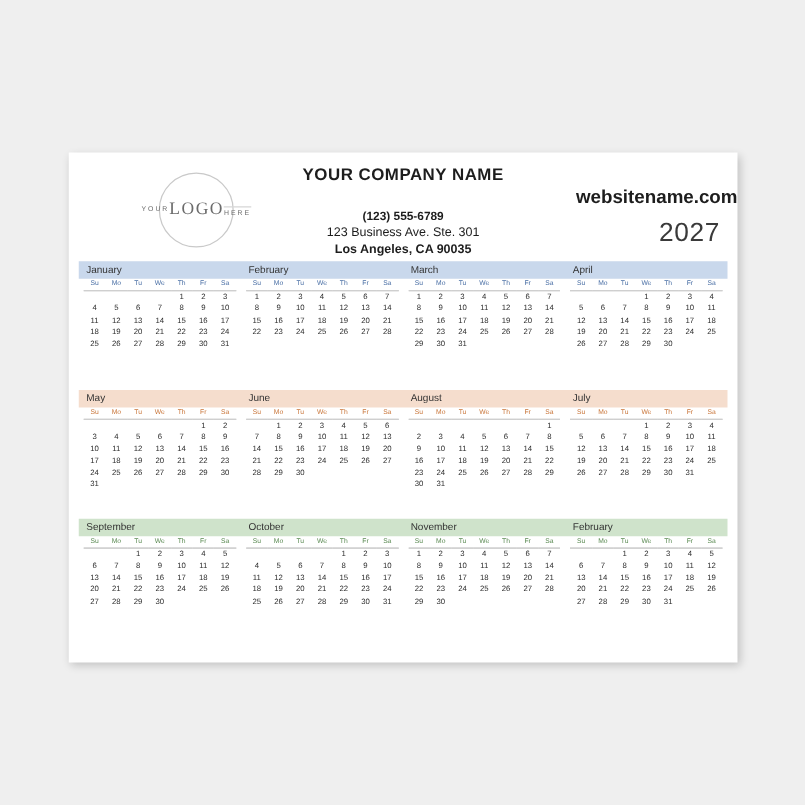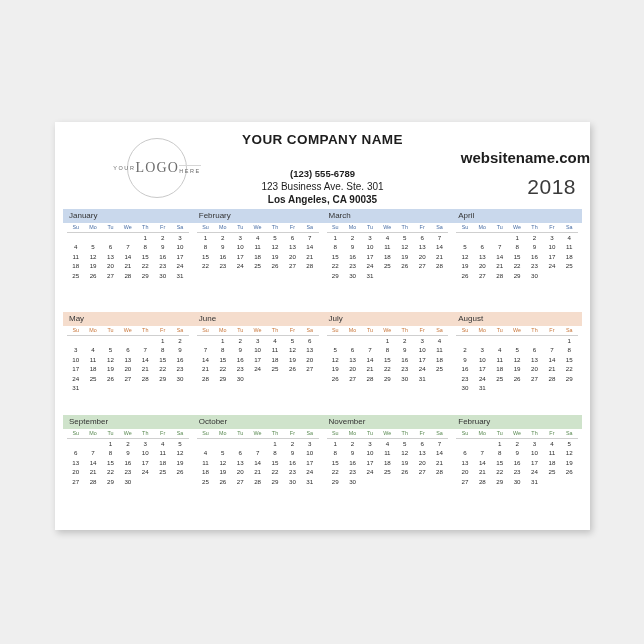--- a/index.html
+++ b/index.html
@@ -195,21 +195,21 @@
       </div>
 
       <div class="company-block">
         <div class="company-name">YOUR COMPANY NAME</div>
         <div class="company-site">websitename.com</div>
         <div class="company-phone">(123) 555-6789</div>
         <div class="company-addr1">123 Business Ave. Ste. 301</div>
         <div class="company-addr2">Los Angeles, CA 90035</div>
       </div>
 
-      <div class="year">2018</div>
+      <div class="year">2027</div>
     </div>
 
     <div class="cal-area" id="cal-area">
         <div class="row-band band-q1">
           <div class="band-bar"></div>
           <div class="months">
             <div class="month">
               <div class="month-name">January</div>
               <table class="mtable">
                 <thead>
@@ -586,20 +586,92 @@
                     <td>30</td>
                     <td>&nbsp;</td>
                     <td>&nbsp;</td>
                     <td>&nbsp;</td>
                     <td>&nbsp;</td>
                   </tr>
                 </tbody>
               </table>
             </div>
             <div class="month">
+              <div class="month-name">August</div>
+              <table class="mtable">
+                <thead>
+                  <tr class="dow-line">
+                    <th>Su</th>
+                    <th>Mo</th>
+                    <th>Tu</th>
+                    <th>We</th>
+                    <th>Th</th>
+                    <th>Fr</th>
+                    <th>Sa</th>
+                  </tr>
+                </thead>
+                <tbody>
+                  <tr>
+                    <td>&nbsp;</td>
+                    <td>&nbsp;</td>
+                    <td>&nbsp;</td>
+                    <td>&nbsp;</td>
+                    <td>&nbsp;</td>
+                    <td>&nbsp;</td>
+                    <td>1</td>
+                  </tr>
+                  <tr>
+                    <td>2</td>
+                    <td>3</td>
+                    <td>4</td>
+                    <td>5</td>
+                    <td>6</td>
+                    <td>7</td>
+                    <td>8</td>
+                  </tr>
+                  <tr>
+                    <td>9</td>
+                    <td>10</td>
+                    <td>11</td>
+                    <td>12</td>
+                    <td>13</td>
+                    <td>14</td>
+                    <td>15</td>
+                  </tr>
+                  <tr>
+                    <td>16</td>
+                    <td>17</td>
+                    <td>18</td>
+                    <td>19</td>
+                    <td>20</td>
+                    <td>21</td>
+                    <td>22</td>
+                  </tr>
+                  <tr>
+                    <td>23</td>
+                    <td>24</td>
+                    <td>25</td>
+                    <td>26</td>
+                    <td>27</td>
+                    <td>28</td>
+                    <td>29</td>
+                  </tr>
+                  <tr>
+                    <td>30</td>
+                    <td>31</td>
+                    <td>&nbsp;</td>
+                    <td>&nbsp;</td>
+                    <td>&nbsp;</td>
+                    <td>&nbsp;</td>
+                    <td>&nbsp;</td>
+                  </tr>
+                </tbody>
+              </table>
+            </div>
+            <div class="month">
               <div class="month-name">July</div>
               <table class="mtable">
                 <thead>
                   <tr class="dow-line">
                     <th>Su</th>
                     <th>Mo</th>
                     <th>Tu</th>
                     <th>We</th>
                     <th>Th</th>
                     <th>Fr</th>
@@ -643,92 +715,20 @@
                     <td>24</td>
                     <td>25</td>
                   </tr>
                   <tr>
                     <td>26</td>
                     <td>27</td>
                     <td>28</td>
                     <td>29</td>
                     <td>30</td>
                     <td>31</td>
-                    <td>&nbsp;</td>
-                  </tr>
-                </tbody>
-              </table>
-            </div>
-            <div class="month">
-              <div class="month-name">August</div>
-              <table class="mtable">
-                <thead>
-                  <tr class="dow-line">
-                    <th>Su</th>
-                    <th>Mo</th>
-                    <th>Tu</th>
-                    <th>We</th>
-                    <th>Th</th>
-                    <th>Fr</th>
-                    <th>Sa</th>
-                  </tr>
-                </thead>
-                <tbody>
-                  <tr>
-                    <td>&nbsp;</td>
-                    <td>&nbsp;</td>
-                    <td>&nbsp;</td>
-                    <td>&nbsp;</td>
-                    <td>&nbsp;</td>
-                    <td>&nbsp;</td>
-                    <td>1</td>
-                  </tr>
-                  <tr>
-                    <td>2</td>
-                    <td>3</td>
-                    <td>4</td>
-                    <td>5</td>
-                    <td>6</td>
-                    <td>7</td>
-                    <td>8</td>
-                  </tr>
-                  <tr>
-                    <td>9</td>
-                    <td>10</td>
-                    <td>11</td>
-                    <td>12</td>
-                    <td>13</td>
-                    <td>14</td>
-                    <td>15</td>
-                  </tr>
-                  <tr>
-                    <td>16</td>
-                    <td>17</td>
-                    <td>18</td>
-                    <td>19</td>
-                    <td>20</td>
-                    <td>21</td>
-                    <td>22</td>
-                  </tr>
-                  <tr>
-                    <td>23</td>
-                    <td>24</td>
-                    <td>25</td>
-                    <td>26</td>
-                    <td>27</td>
-                    <td>28</td>
-                    <td>29</td>
-                  </tr>
-                  <tr>
-                    <td>30</td>
-                    <td>31</td>
-                    <td>&nbsp;</td>
-                    <td>&nbsp;</td>
-                    <td>&nbsp;</td>
-                    <td>&nbsp;</td>
                     <td>&nbsp;</td>
                   </tr>
                 </tbody>
               </table>
             </div>
           </div>
         </div>
         <div class="row-band band-q3">
           <div class="band-bar"></div>
           <div class="months">

